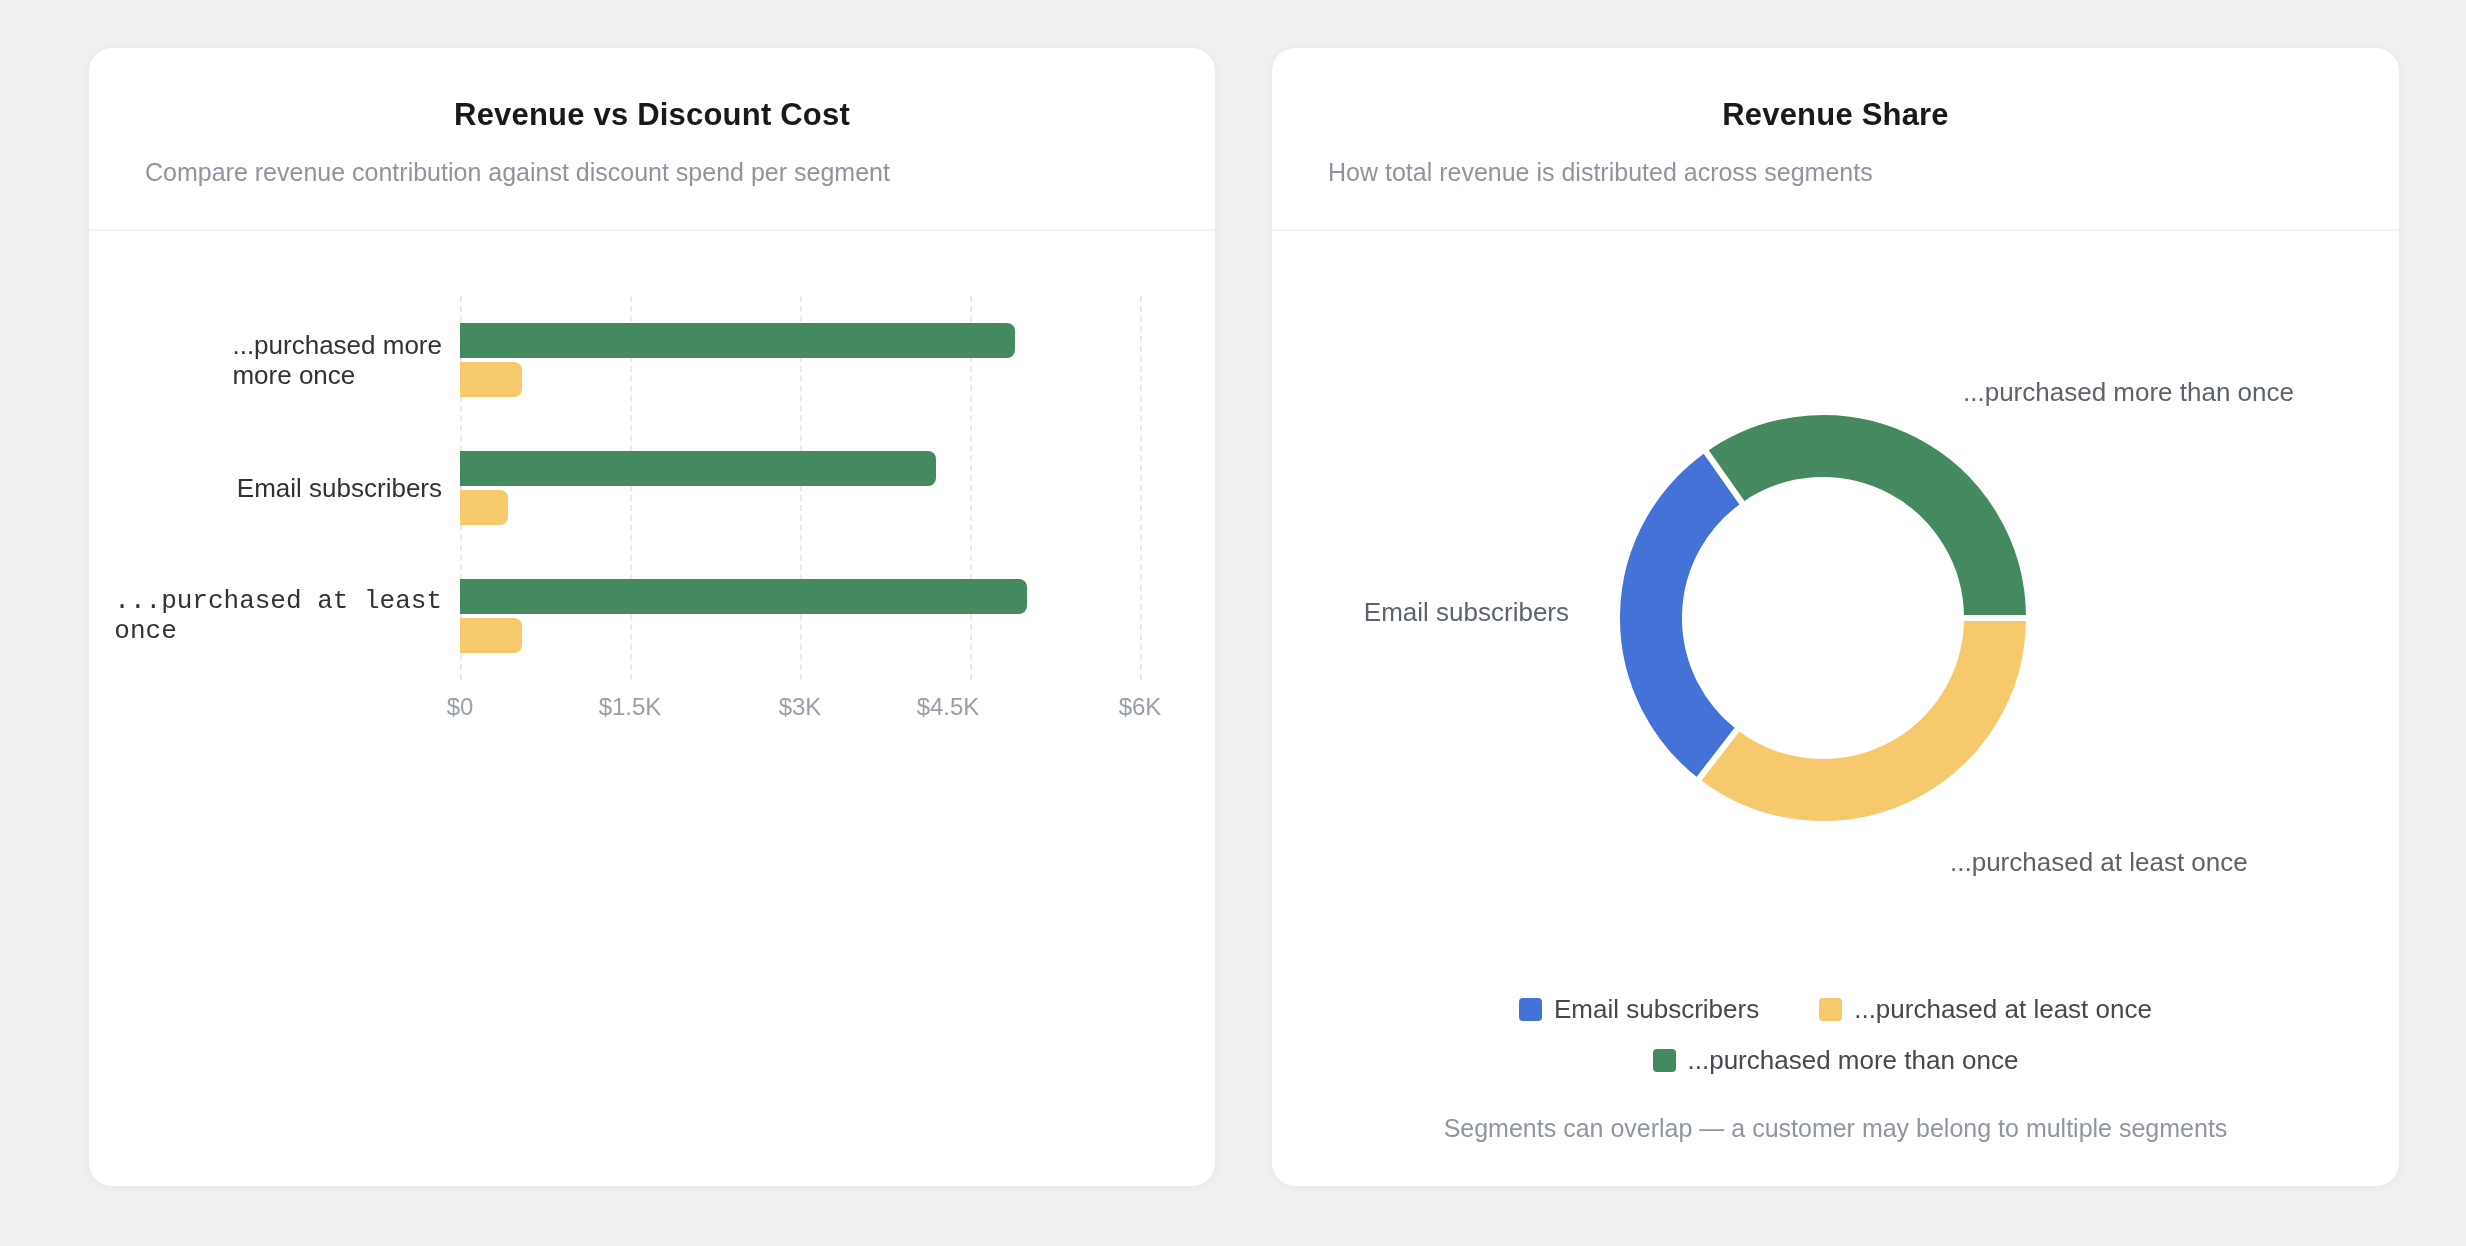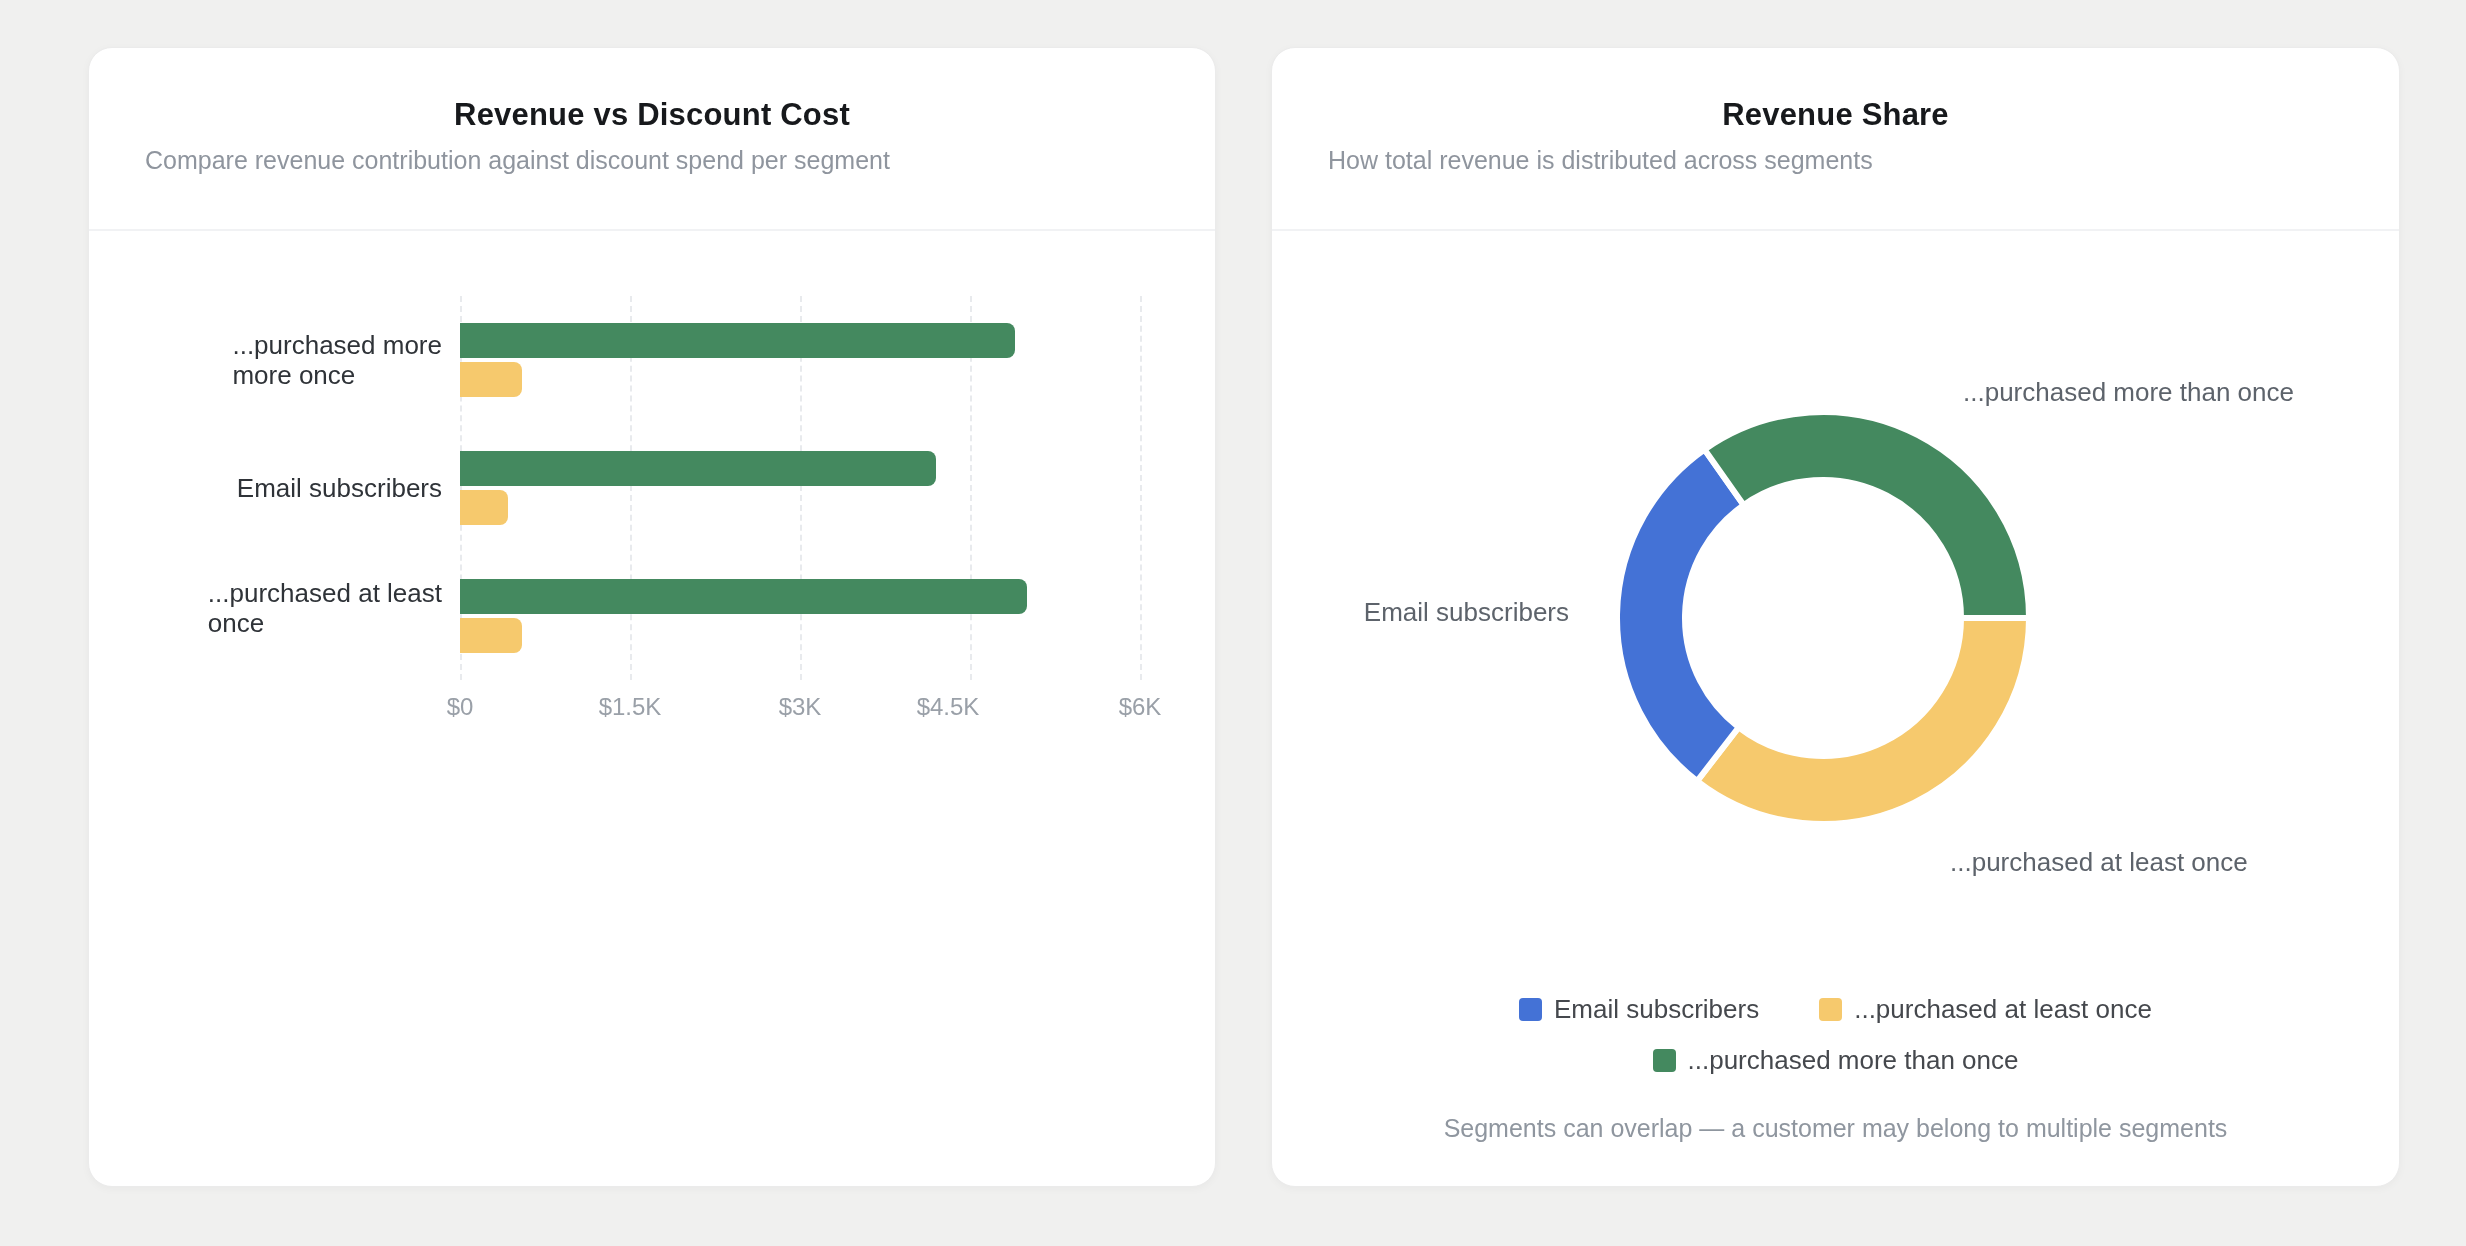--- a/index.html
+++ b/index.html
@@ -11,21 +11,21 @@
   .card {
     position:absolute; top:47px; height:1140px; background:#ffffff;
     border:1px solid #ebebeb; border-radius:24px;
     box-shadow:0 2px 8px rgba(0,0,0,0.035);
   }
   .card.left  { left:88px;  width:1128px; }
   .card.right { left:1271px; width:1129px; }
   .card-header { position:absolute; left:0; top:0; right:0; height:183px;
     border-bottom:2px solid #f1f2f4; padding:46px 56px 0 56px; }
   .card-title { font-size:31px; font-weight:700; color:#17191c; letter-spacing:.2px; line-height:42px;text-align:center; }
-  .card-subtitle { margin-top:8px; font-size:25px; color:#8f959e; line-height:32px; }
+  .card-subtitle { margin-top:20px; font-size:25px; color:#8f959e; line-height:32px; }
   .chart-area { position:absolute; left:0; top:185px; right:0; bottom:0; }
 
   
   .bar-plot { position:absolute; left:371px; top:63px; width:680px; height:384px; }
   .gridline { position:absolute; top:0; bottom:0; width:0; border-left:2px dashed #e8eaed; }
   .bar { position:absolute; left:0; height:35px; border-radius:0 8px 8px 0; }
   .cat-label { position:absolute; right:773px; text-align:left; font-size:26px;
     color:#2f3338; line-height:30px; white-space:nowrap; }
   .x-tick { position:absolute; transform:translateX(-50%); font-size:24px; color:#9aa0a8; white-space:nowrap; }
   .legend { position:absolute; left:0; right:0; display:flex; justify-content:center;
@@ -74,21 +74,21 @@
           <div class="bar" style="top: 322px; width: 62.3333px; background: rgb(246, 201, 109);"></div>
         </div>
       <div id="bar-cat-labels">
           <div class="cat-label" style="top: 97px;">
             <div>...purchased more</div>
             <div>more once</div>
           </div>
           <div class="cat-label" style="top: 240px;">
             <div>Email subscribers</div>
           </div>
-          <div class="cat-label" style="top: 345px;">
+          <div class="cat-label" style="top: 353px; font-family: Liberation Mono, monospace;">
             <div>...purchased at least</div>
             <div>once</div>
           </div>
         </div>
     </div>
   </section>
 
   <section class="card right">
     <header class="card-header">
       <div class="card-title">Revenue Share</div>

